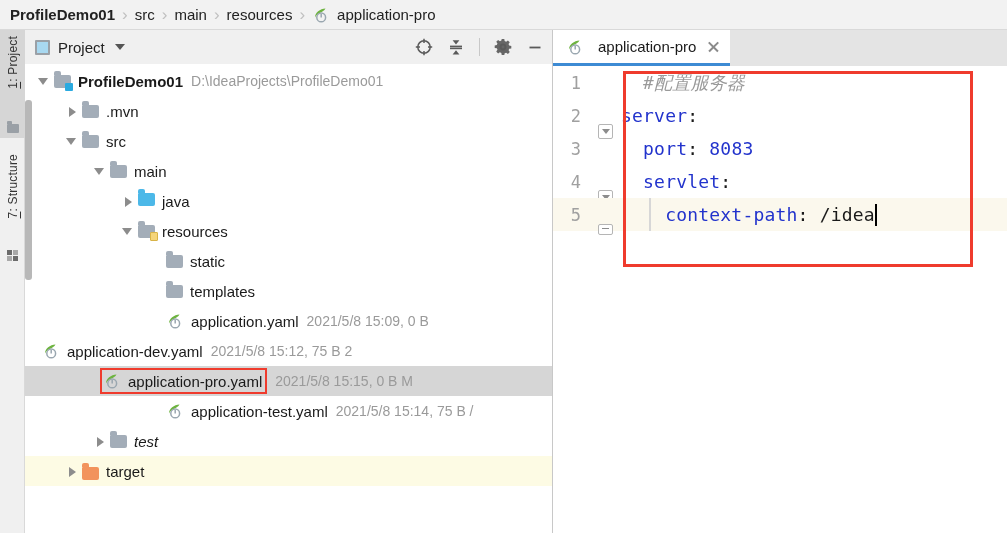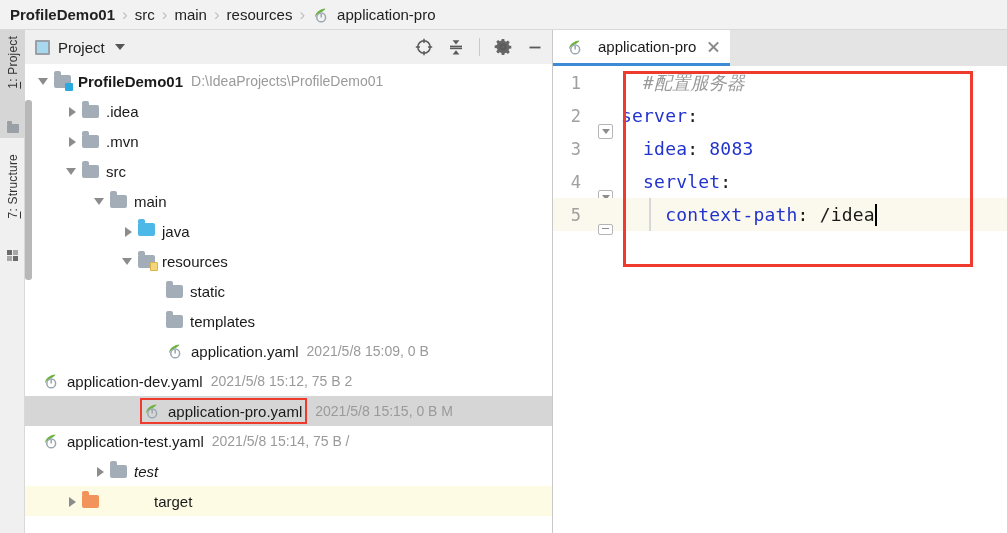--- a/index.html
+++ b/index.html
@@ -496,27 +496,20 @@
           <span style="display: flex; align-items: center;">
             <span class="folder module"></span>
             <span class="label bold">ProfileDemo01</span>
           </span>
           <span class="meta">D:\IdeaProjects\ProfileDemo01</span>
         </div>
         <div class="row" style="padding-left: 40px;">
           <span class="arrow right"></span>
           <span style="display: flex; align-items: center;">
             <span class="folder"></span>
-            <span class="label">.idea</span>
-          </span>
-        </div>
-        <div class="row" style="padding-left: 40px;">
-          <span class="arrow right"></span>
-          <span style="display: flex; align-items: center;">
-            <span class="folder"></span>
             <span class="label">.mvn</span>
           </span>
         </div>
         <div class="row" style="padding-left: 40px;">
           <span class="arrow down"></span>
           <span style="display: flex; align-items: center;">
             <span class="folder"></span>
             <span class="label">src</span>
           </span>
         </div>
@@ -572,54 +565,54 @@
           <span style="display: flex; align-items: center;">
             <span class="spring-ico"><svg viewBox="0 0 19 16" width="19" height="16">
                 <path d="M3 10.5C3 5.5 8 1.8 13.5 1.5c-1.2 2.2-3.2 3.2-5.3 4.2C6.2 6.6 4.2 8 3 10.5z" fill="#6db33f"></path>
                 <circle cx="9.2" cy="10.4" r="4.4" fill="none" stroke="#9aa7b0" stroke-width="1.5"></circle>
                 <line x1="9.2" y1="10.4" x2="9.2" y2="6.9" stroke="#9aa7b0" stroke-width="1.5"></line>
               </svg></span>
             <span class="label">application-dev.yaml</span>
           </span>
           <span class="meta">2021/5/8 15:12, 75 B 2</span>
         </div>
-        <div class="row selected" style="padding-left: 100px;">
+        <div class="row selected" style="padding-left: 60px;">
           <span class="arrow"></span>
           <span class="redbox-file" style="display: flex; align-items: center;">
             <span class="spring-ico"><svg viewBox="0 0 19 16" width="19" height="16">
                 <path d="M3 10.5C3 5.5 8 1.8 13.5 1.5c-1.2 2.2-3.2 3.2-5.3 4.2C6.2 6.6 4.2 8 3 10.5z" fill="#6db33f"></path>
                 <circle cx="9.2" cy="10.4" r="4.4" fill="none" stroke="#9aa7b0" stroke-width="1.5"></circle>
                 <line x1="9.2" y1="10.4" x2="9.2" y2="6.9" stroke="#9aa7b0" stroke-width="1.5"></line>
               </svg></span>
             <span class="label">application-pro.yaml</span>
           </span>
           <span class="meta">2021/5/8 15:15, 0 B M</span>
         </div>
-        <div class="row" style=" text-align: right;">
+        <div class="row" style="padding-left: 124px; text-align: right;">
           <span class="arrow"></span>
           <span style="display: flex; align-items: center;">
             <span class="spring-ico"><svg viewBox="0 0 19 16" width="19" height="16">
                 <path d="M3 10.5C3 5.5 8 1.8 13.5 1.5c-1.2 2.2-3.2 3.2-5.3 4.2C6.2 6.6 4.2 8 3 10.5z" fill="#6db33f"></path>
                 <circle cx="9.2" cy="10.4" r="4.4" fill="none" stroke="#9aa7b0" stroke-width="1.5"></circle>
                 <line x1="9.2" y1="10.4" x2="9.2" y2="6.9" stroke="#9aa7b0" stroke-width="1.5"></line>
               </svg></span>
             <span class="label">application-test.yaml</span>
           </span>
           <span class="meta">2021/5/8 15:14, 75 B /</span>
         </div>
         <div class="row" style="padding-left: 68px;">
           <span class="arrow right"></span>
           <span style="display: flex; align-items: center; font-style: italic;">
             <span class="folder"></span>
             <span class="label">test</span>
           </span>
         </div>
         <div class="row highlighted" style="padding-left: 40px;">
           <span class="arrow right"></span>
-          <span style="display: flex; align-items: center; gap: 48px;">
+          <span style="display: flex; align-items: flex-end;">
             <span class="folder orange"></span>
             <span class="label">target</span>
           </span>
         </div>
       </div>
   </div>
 
   <div id="editor-panel">
     <div id="tab-bar">
       <div id="tab-active">
@@ -647,21 +640,21 @@
             <span class="fold-line"></span>
             <span class="fold-marker collapse"></span>
           </span>
           <span class="code-text"><span class="tok-key">server</span><span class="tok-punct">:</span></span>
         </div>
         <div class="code-line">
           <span class="gutter-num">3</span>
           <span class="fold-col">
             <span class="fold-line"></span>
           </span>
-          <span class="code-text"><span class="tok-key">  idea</span><span class="tok-punct">: </span><span class="tok-num">8083</span></span>
+          <span class="code-text"><span class="tok-key">  port</span><span class="tok-punct">: </span><span class="tok-num">8083</span></span>
         </div>
         <div class="code-line">
           <span class="gutter-num">4</span>
           <span class="fold-col">
             <span class="fold-line"></span>
             <span class="fold-marker collapse"></span>
           </span>
           <span class="code-text"><span class="tok-key">  servlet</span><span class="tok-punct">:</span></span>
         </div>
         <div class="code-line current">

